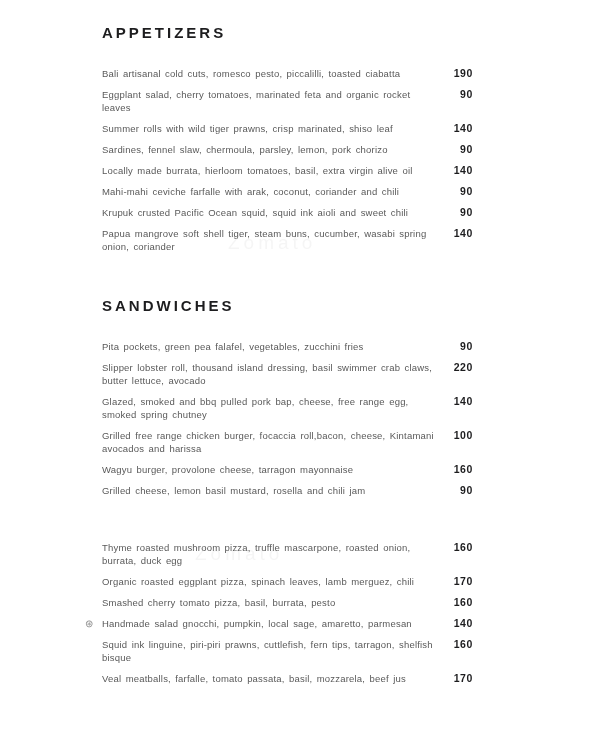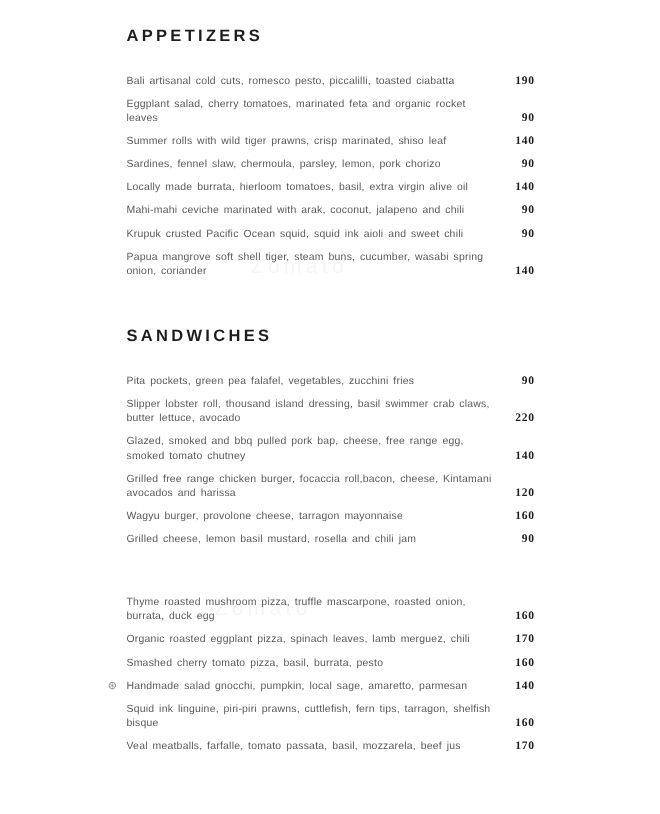--- a/index.html
+++ b/index.html
@@ -9,36 +9,36 @@
     font-family: "Liberation Sans", sans-serif;
     overflow: hidden;
   }
   .page {
     position: relative;
     width: 600px; height: 740px;
     background: #ffffff;
   }
   .menu {
     position: absolute;
-    left: 115px; top: 24px;
+    left: 102px; top: 24px;
     width: 376px;
   }
   .section { margin: 0; }
   .section + .section { margin-top: 44px; }
   .section-title {
     font-size: 15px;
     font-weight: 800;
     letter-spacing: 3px;
     color: #1d1d1f;
     margin-bottom: 26px;
     white-space: nowrap;
   }
   .item {
     display: flex;
-    align-items: flex-end;
+    align-items: flex-start;
     position: relative;
     margin-bottom: 8px;
   }
   .desc {
     flex: 1;
     font-size: 9.5px;
     line-height: 13px;
     letter-spacing: 0.2px;
     word-spacing: 1.5px;
     color: #595959;
@@ -47,21 +47,20 @@
   }
   .price {
     font-size: 10.5px;
     line-height: 13px;
     font-weight: 700;
     letter-spacing: 0.6px;
     color: #1d1d1f;
     min-width: 26px;
     text-align: right;
     white-space: nowrap;
-    font-family: Liberation Serif, serif;
   }
   .allergen {
     position: absolute;
     left: -17px; top: 0px;
     font-size: 10px;
     line-height: 13px;
     color: #8d8d8d;
   }
   .watermark {
     position: absolute;
@@ -101,21 +100,21 @@
       </div>
       <div class="item">
         <p class="desc">Sardines, fennel slaw, chermoula, parsley, lemon, pork chorizo</p>
         <span class="price">90</span>
       </div>
       <div class="item">
         <p class="desc">Locally made burrata, hierloom tomatoes, basil, extra virgin alive oil</p>
         <span class="price">140</span>
       </div>
       <div class="item">
-        <p class="desc">Mahi-mahi ceviche marinated with arak, coconut, jalapeno and chili</p>
+        <p class="desc">Mahi-mahi ceviche farfalle with arak, coconut, coriander and chili</p>
         <span class="price">90</span>
       </div>
       <div class="item">
         <p class="desc">Krupuk crusted Pacific Ocean squid, squid ink aioli and sweet chili</p>
         <span class="price">90</span>
       </div>
       <div class="item">
         <p class="desc">Papua mangrove soft shell tiger, steam buns, cucumber, wasabi spring onion, coriander</p>
         <span class="price">140</span>
       </div>
@@ -125,26 +124,26 @@
       <h2 class="section-title">SANDWICHES</h2>
       <div class="item">
         <p class="desc">Pita pockets, green pea falafel, vegetables, zucchini fries</p>
         <span class="price">90</span>
       </div>
       <div class="item">
         <p class="desc">Slipper lobster roll, thousand island dressing, basil swimmer crab claws, butter lettuce, avocado</p>
         <span class="price">220</span>
       </div>
       <div class="item">
-        <p class="desc">Glazed, smoked and bbq pulled pork bap, cheese, free range egg, smoked tomato chutney</p>
+        <p class="desc">Glazed, smoked and bbq pulled pork bap, cheese, free range egg, smoked spring chutney</p>
         <span class="price">140</span>
       </div>
       <div class="item">
         <p class="desc">Grilled free range chicken burger, focaccia roll,bacon, cheese, Kintamani avocados and harissa</p>
-        <span class="price">120</span>
+        <span class="price">100</span>
       </div>
       <div class="item">
         <p class="desc">Wagyu burger, provolone cheese, tarragon mayonnaise</p>
         <span class="price">160</span>
       </div>
       <div class="item">
         <p class="desc">Grilled cheese, lemon basil mustard, rosella and chili jam</p>
         <span class="price">90</span>
       </div>
     </section>

